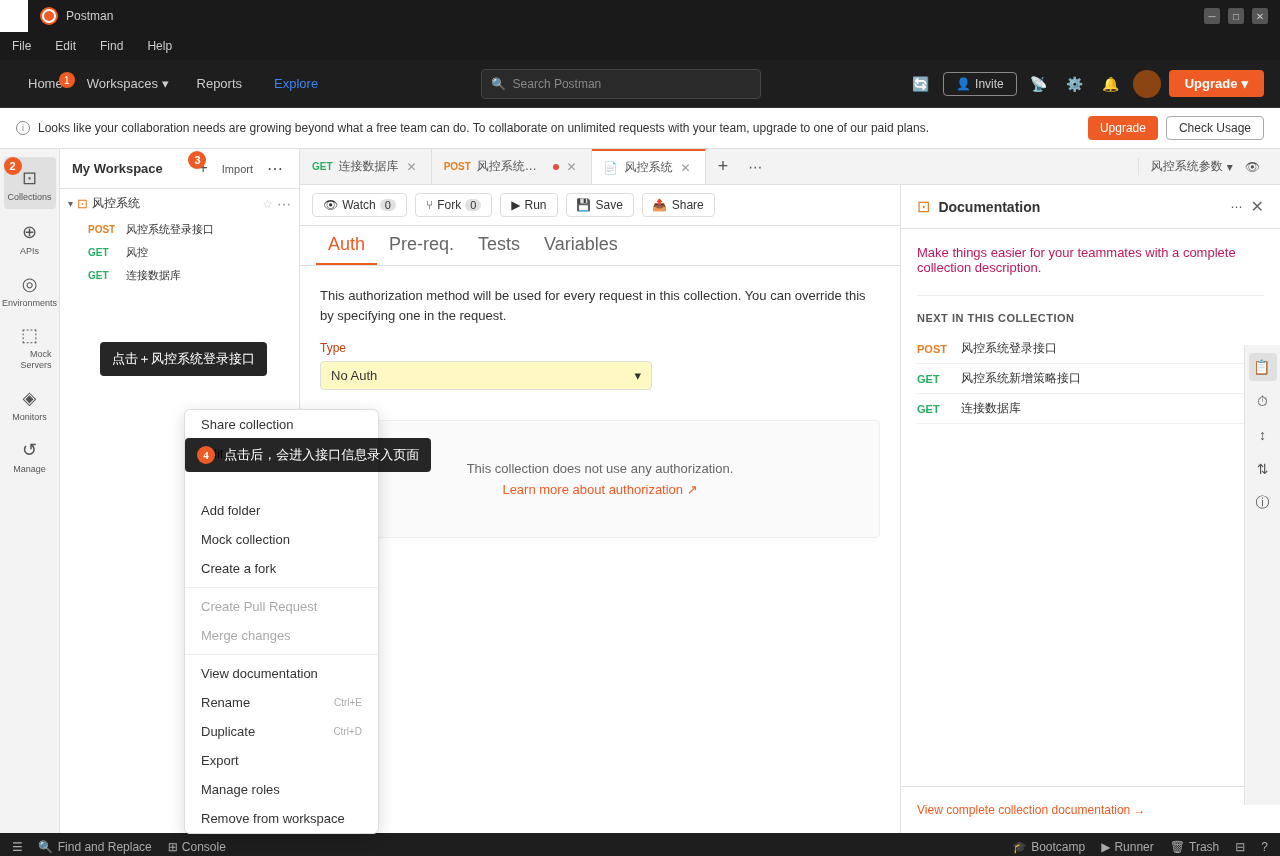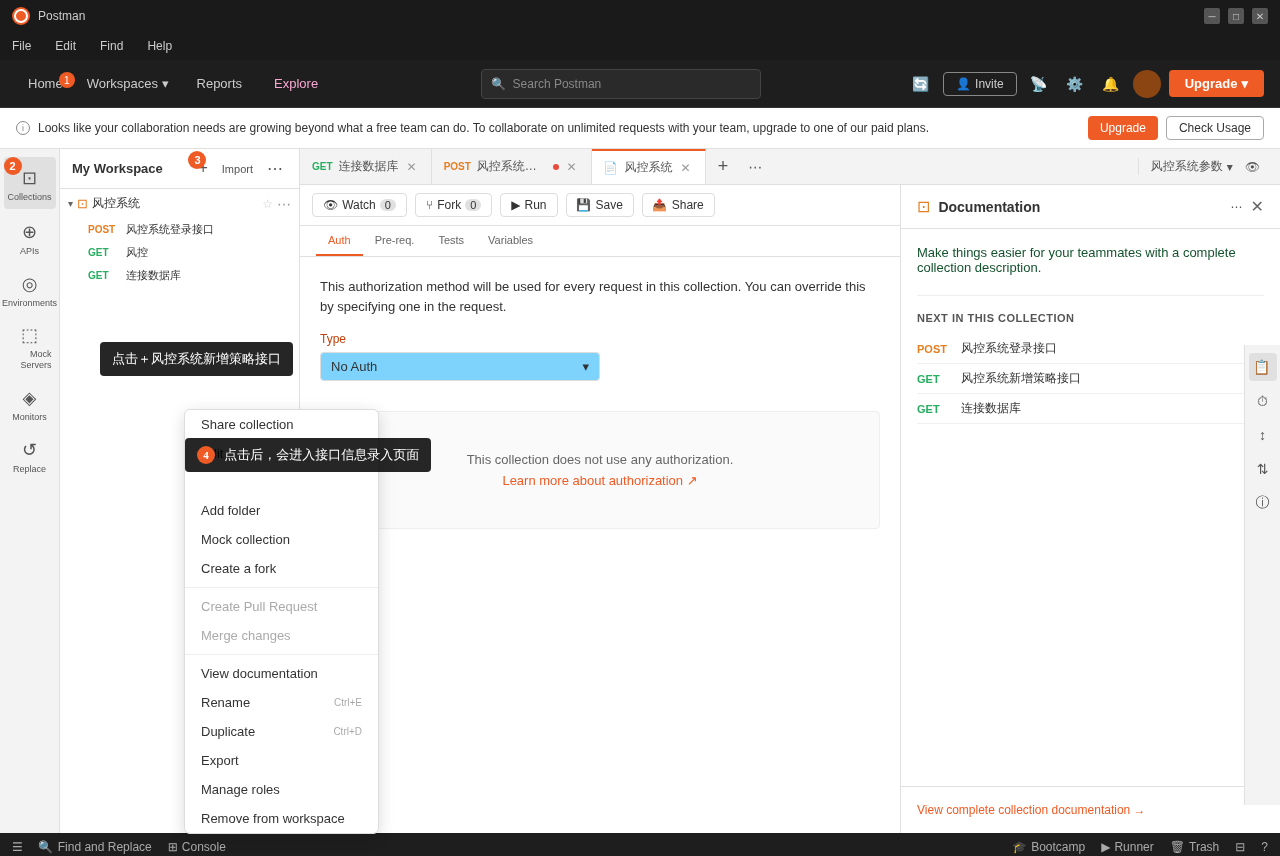--- a/index.html
+++ b/index.html
@@ -1,36 +1,36 @@
 <!DOCTYPE html>
 <html><head>
   <meta charset="utf-8">
   <style>
     * { box-sizing: border-box; margin: 0; padding: 0; }
     body { font-family: -apple-system, BlinkMacSystemFont, 'Segoe UI', sans-serif; font-size: 12px; background: #fff; overflow: hidden; width: 1280px; height: 856px; }
 
     
-    .titlebar { height: 32px; background: #1a1a1a; display: flex; align-items: center; padding: 0 12px; justify-content: space-between; }
+    .titlebar { height: 32px; background: #1a1a1a; display: flex; align-items: center; padding: 0 12px; justify-content: space-between; margin-left: 28px; }
     .titlebar-left { display: flex; align-items: center; gap: 8px; }
     .titlebar-logo { width: 18px; height: 18px; background: #ef5b25; border-radius: 50%; display: flex; align-items: center; justify-content: center; }
     .titlebar-logo::after { content: ''; width: 10px; height: 10px; border: 2px solid #fff; border-radius: 50%; }
     .titlebar-title { color: #ccc; font-size: 12px; }
     .titlebar-controls { display: flex; gap: 8px; }
     .titlebar-btn { width: 16px; height: 16px; background: #555; border-radius: 2px; display: flex; align-items: center; justify-content: center; cursor: pointer; color: #ccc; font-size: 10px; }
 
     
     .menubar { height: 28px; background: #1a1a1a; display: flex; align-items: center; padding: 0 8px; gap: 16px; }
     .menubar-item { color: #ccc; font-size: 12px; cursor: pointer; padding: 2px 4px; }
 
     
     .topnav { height: 48px; background: #1e1e1e; display: flex; align-items: center; padding: 0 16px; gap: 0; border-bottom: 1px solid #333; }
     .topnav-home { color: #ccc; font-size: 13px; padding: 0 12px; cursor: pointer; }
     .topnav-workspaces { color: #ccc; font-size: 13px; padding: 0 12px; cursor: pointer; display: flex; align-items: center; gap: 4px; }
     .topnav-reports { color: #ccc; font-size: 13px; padding: 0 16px; cursor: pointer; }
-    .topnav-explore { color: #f9a8d4; font-size: 13px; padding: 0 16px; cursor: pointer; }
+    .topnav-explore { color: #3b82f6; font-size: 13px; padding: 0 16px; cursor: pointer; }
     .topnav-search { flex: 1; display: flex; justify-content: center; }
     .search-box { background: #2a2a2a; border: 1px solid #444; border-radius: 4px; height: 30px; width: 280px; display: flex; align-items: center; padding: 0 10px; gap: 6px; cursor: pointer; }
     .search-box span { color: #888; font-size: 12px; }
     .topnav-actions { display: flex; align-items: center; gap: 8px; }
     .btn-invite { background: transparent; border: 1px solid #888; color: #ccc; border-radius: 4px; padding: 4px 12px; font-size: 12px; cursor: pointer; display: flex; align-items: center; gap: 4px; }
     .topnav-icon { width: 28px; height: 28px; display: flex; align-items: center; justify-content: center; cursor: pointer; color: #aaa; font-size: 14px; border-radius: 4px; }
     .btn-upgrade { background: #ef5b25; color: white; border: none; border-radius: 4px; padding: 6px 16px; font-size: 13px; font-weight: 600; cursor: pointer; display: flex; align-items: center; gap: 4px; }
     .user-avatar { width: 28px; height: 28px; background: #8b4513; border-radius: 50%; }
 
     
@@ -95,39 +95,39 @@
 
     
     .req-toolbar { display: flex; align-items: center; padding: 8px 12px; gap: 8px; border-bottom: 1px solid #e0e0e0; }
     .req-action-btn { display: flex; align-items: center; gap: 4px; padding: 4px 10px; border: 1px solid #ddd; border-radius: 4px; cursor: pointer; font-size: 12px; color: #333; background: #fff; }
     .req-save-btn { display: flex; align-items: center; gap: 4px; padding: 4px 10px; border: 1px solid #ddd; border-radius: 4px; cursor: pointer; font-size: 12px; color: #333; background: #fff; }
     .req-share-btn { display: flex; align-items: center; gap: 4px; padding: 4px 10px; border: 1px solid #ddd; border-radius: 4px; cursor: pointer; font-size: 12px; color: #333; background: #fff; }
     .badge-count { background: #e0e0e0; border-radius: 10px; padding: 0 5px; font-size: 11px; }
 
     
     .auth-tabs { display: flex; border-bottom: 1px solid #e0e0e0; padding: 0 16px; }
-    .auth-tab { padding: 8px 12px; font-size: 11px; color: #666; cursor: pointer; border-bottom: 2px solid transparent; }
+    .auth-tab { padding: 8px 12px; font-size: 18px; color: #666; cursor: pointer; border-bottom: 2px solid transparent; }
     .auth-tab.active { color: #ef5b25; border-bottom-color: #ef5b25; }
 
     
     .auth-content { padding: 20px 20px; flex: 1; overflow-y: auto; }
     .auth-description { font-size: 13px; color: #333; line-height: 1.5; margin-bottom: 16px; }
     .type-label { font-size: 12px; color: #c2410c; margin-bottom: 6px; font-weight: 500; }
-    .type-select { display: flex; align-items: center; justify-content: space-between; border: 1px solid #ddd; border-radius: 4px; padding: 6px 10px; font-size: 13px; color: #333; cursor: pointer; width: 280px; background: #7dd3fc; }
+    .type-select { display: flex; align-items: center; justify-content: space-between; border: 1px solid #ddd; border-radius: 4px; padding: 6px 10px; font-size: 13px; color: #333; cursor: pointer; width: 332px; background: #fef9c3; }
     .auth-info-box { margin-top: 40px; background: #f9f9f9; border: 1px solid #eee; border-radius: 4px; padding: 30px; text-align: center; }
     .auth-info-text { font-size: 13px; color: #666; margin-bottom: 6px; }
     .auth-info-link { font-size: 13px; color: #ef5b25; text-decoration: none; cursor: pointer; }
 
     
     .doc-panel { width: 380px; background: #fff; border-left: 1px solid #e0e0e0; display: flex; flex-direction: column; }
     .doc-header { display: flex; align-items: center; justify-content: space-between; padding: 12px 16px; border-bottom: 1px solid #e0e0e0; }
     .doc-title { font-size: 14px; font-weight: 600; color: #333; }
     .doc-close { cursor: pointer; color: #666; font-size: 16px; }
     .doc-content { padding: 16px; flex: 1; overflow-y: auto; }
-    .doc-description { font-size: 13px; color: #14532d; margin-bottom: 20px; }
+    .doc-description { font-size: 13px; color: #be185d; margin-bottom: 20px; }
     .doc-request-item { display: flex; align-items: center; gap: 8px; padding: 6px 0; border-bottom: 1px solid #f0f0f0; cursor: pointer; }
     .doc-method { font-size: 11px; font-weight: 700; min-width: 36px; }
     .doc-method.post { color: #e67e22; }
     .doc-method.get { color: #27ae60; }
     .doc-req-name { font-size: 12px; color: #333; }
     .doc-footer { padding: 16px; border-top: 1px solid #e0e0e0; }
     .doc-view-btn { font-size: 12px; color: #ef5b25; cursor: pointer; text-decoration: none; display: flex; align-items: center; gap: 4px; }
     .right-sidebar-icon { width: 28px; height: 28px; display: flex; align-items: center; justify-content: center; cursor: pointer; color: #555; font-size: 14px; border-radius: 4px; }
     .right-sidebar-icon.active { background: #e0e0e0; }
 
@@ -245,21 +245,21 @@
     <div class="sidebar-icon-item">
       <span class="sidebar-icon">⬚</span>
       <span class="sidebar-icon-label">Mock Servers</span>
     </div>
     <div class="sidebar-icon-item">
       <span class="sidebar-icon">◈</span>
       <span class="sidebar-icon-label">Monitors</span>
     </div>
     <div class="sidebar-icon-item">
       <span class="sidebar-icon">↺</span>
-      <span class="sidebar-icon-label">Replace</span>
+      <span class="sidebar-icon-label">Manage</span>
     </div>
   </div>
 
   <div class="collections-panel">
     <div class="panel-header">
       <span class="panel-title">My Workspace</span>
       <div class="panel-actions">
         <div style="position:relative;">
           <span class="step-badge" style="top:-6px;left:-6px;z-index:10;">3</span>
           <button class="panel-btn">+</button>
@@ -285,21 +285,21 @@
       <span class="method-badge method-get">GET</span>
       <span class="sub-item-name">风控</span>
     </div>
     <div class="sub-item">
       <span class="method-badge method-get">GET</span>
       <span class="sub-item-name">连接数据库</span>
     </div>
   </div>
 
   <div class="tooltip-box tooltip-3">
-    <span>点击＋风控系统新增策略接口</span>
+    <span>点击＋风控系统登录接口</span>
   </div>
 
   <div class="context-menu">
     <div class="context-menu-item">
       <span>Share collection</span>
     </div>
     <div class="context-menu-item">
       <span>Edit</span>
     </div>
 

